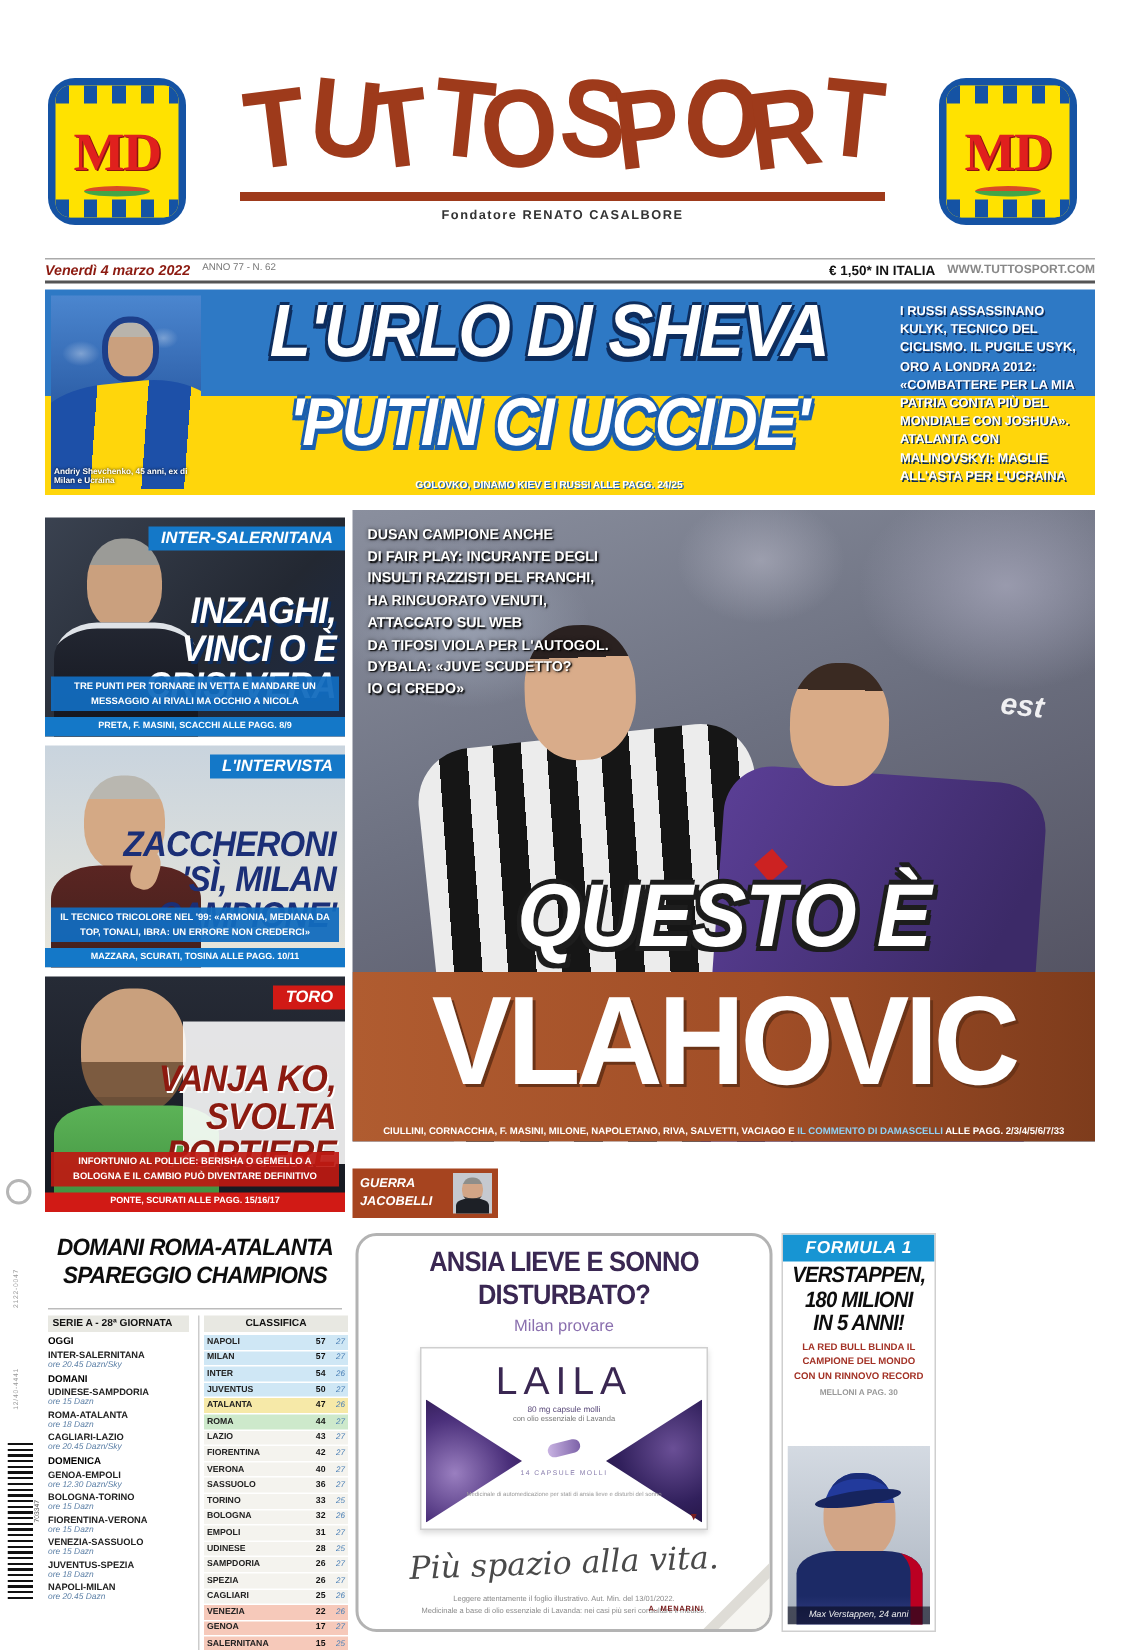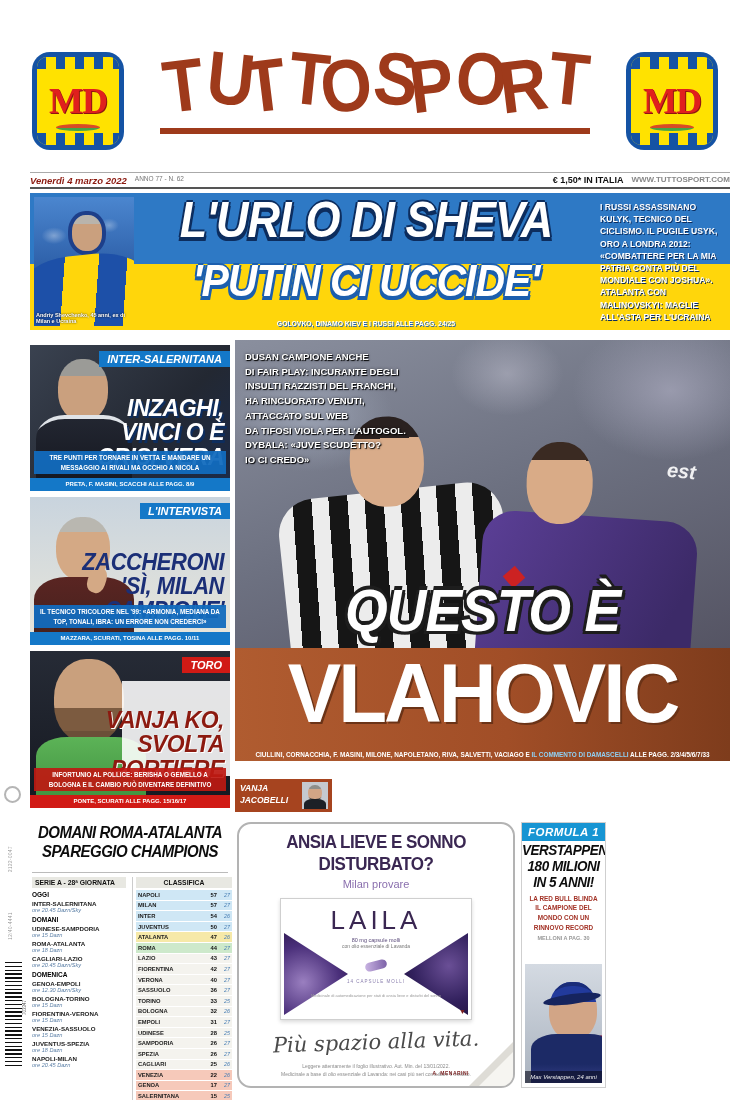--- a/index.html
+++ b/index.html
@@ -188,21 +188,21 @@
   .sbox{position:absolute;top:822px;height:266px;border:1px solid #cfcfcf;background:#fff;box-sizing:border-box;overflow:hidden;}
   .sbox-label{height:18px;background:#1795d3;color:#fff;font-weight:800;font-style:italic;font-size:11.5px;
       display:flex;align-items:center;justify-content:center;letter-spacing:.5px;}
   .sbox-h{margin-top:4px;text-align:center;font-size:13.5px;font-weight:800;font-style:italic;color:#0d0d0d;
       line-height:1.08;white-space:pre-line;letter-spacing:-0.5px;transform:scaleY(1.1);}
   .sbox-sub{margin-top:5px;padding:0 5px;text-align:center;font-size:6.4px;font-weight:800;color:#a33226;line-height:1.5;}
   .sbox-by{margin-top:3px;text-align:center;font-size:5.5px;font-weight:bold;color:#999;}
   .sbox-photo{position:absolute;left:3px;right:3px;top:141px;bottom:4px;overflow:hidden;}
   .sbox-cap{position:absolute;left:0;right:0;bottom:0;height:12px;line-height:12px;background:rgba(8,10,28,.62);
       color:#eee;font-size:6px;font-style:italic;text-align:center;z-index:3;}
-  .f1-box{left:521px;width:85px;}
+  .f1-box{left:521px;width:103px;}
   .tn-box{left:626px;width:104px;}
   .ph-max{position:absolute;inset:0;background:linear-gradient(#d4dae2,#aab3bf);}
   .ph-max::before{content:"";position:absolute;left:24px;top:18px;width:48px;height:58px;border-radius:46%;
       background:linear-gradient(#223a9c 0 34%,#d2a586 34%);box-shadow:inset 0 13px 0 -9px #1a2c78;}
   .ph-max::after{content:"";position:absolute;left:6px;top:70px;width:84px;height:50px;border-radius:30% 30% 0 0;
       background:linear-gradient(#1c2a66 60%,#38418a);box-shadow:inset -16px 0 0 -8px #b02;}
   .max-brim{position:absolute;left:18px;top:30px;width:58px;height:10px;border-radius:50%;background:#16245e;transform:rotate(-8deg);z-index:2;}
   .ph-sinner{position:absolute;inset:0;background:radial-gradient(70px 60px at 50% 32%,#27407f,#0d1330 75%);}
   .ph-sinner::before{content:"";position:absolute;left:28px;top:16px;width:46px;height:56px;border-radius:46%;
       background:linear-gradient(#3f6fd0 0 30%,#dcae8d 30%);box-shadow:-5px 14px 0 -6px #b0542c,5px 14px 0 -6px #b0542c;}
@@ -224,20 +224,21 @@
 
   <div class="md-logo" style="left:32px;">
     <div class="md-inner">
       <span class="md-word">MD</span>
       <span class="md-swoosh"></span>
     </div>
   </div>
   <div class="masthead-center">
     <div class="logo-word"><span>T</span><span>U</span><span>T</span><span>T</span><span>O</span><span>S</span><span>P</span><span>O</span><span>R</span><span>T</span></div>
     <div class="logo-bar"></div>
+    <div class="founder">Fondatore RENATO CASALBORE</div>
   </div>
   <div class="md-logo" style="left:626px;">
     <div class="md-inner">
       <span class="md-word">MD</span>
       <span class="md-swoosh"></span>
     </div>
   </div>
 
   <div class="date-strip">
     <div class="date-left">
@@ -304,21 +305,21 @@
 DYBALA: «JUVE SCUDETTO?
 IO CI CREDO»</div>
     <div class="mp-h1">QUESTO È</div>
     <div class="mp-band">
       <div class="mp-h2">VLAHOVIC</div>
       <div class="mp-byline"><span>CIULLINI, CORNACCHIA, F. MASINI, MILONE, NAPOLETANO, RIVA, SALVETTI, VACIAGO E </span><span class="hl">IL COMMENTO DI DAMASCELLI</span><span> ALLE PAGG. 2/3/4/5/6/7/33</span></div>
     </div>
   </div>
 
   <div class="op-label">
-    <div class="nm pre">VANJA
+    <div class="nm pre">GUERRA
 JACOBELLI</div>
     <div class="op-face"></div>
   </div>
 
   <div class="fx-panel">
     <div class="fx-title pre">DOMANI ROMA-ATALANTA
 SPAREGGIO CHAMPIONS</div>
     <div class="fx-rule"></div>
     <div class="fx-cols">
       <div class="fx-col">

